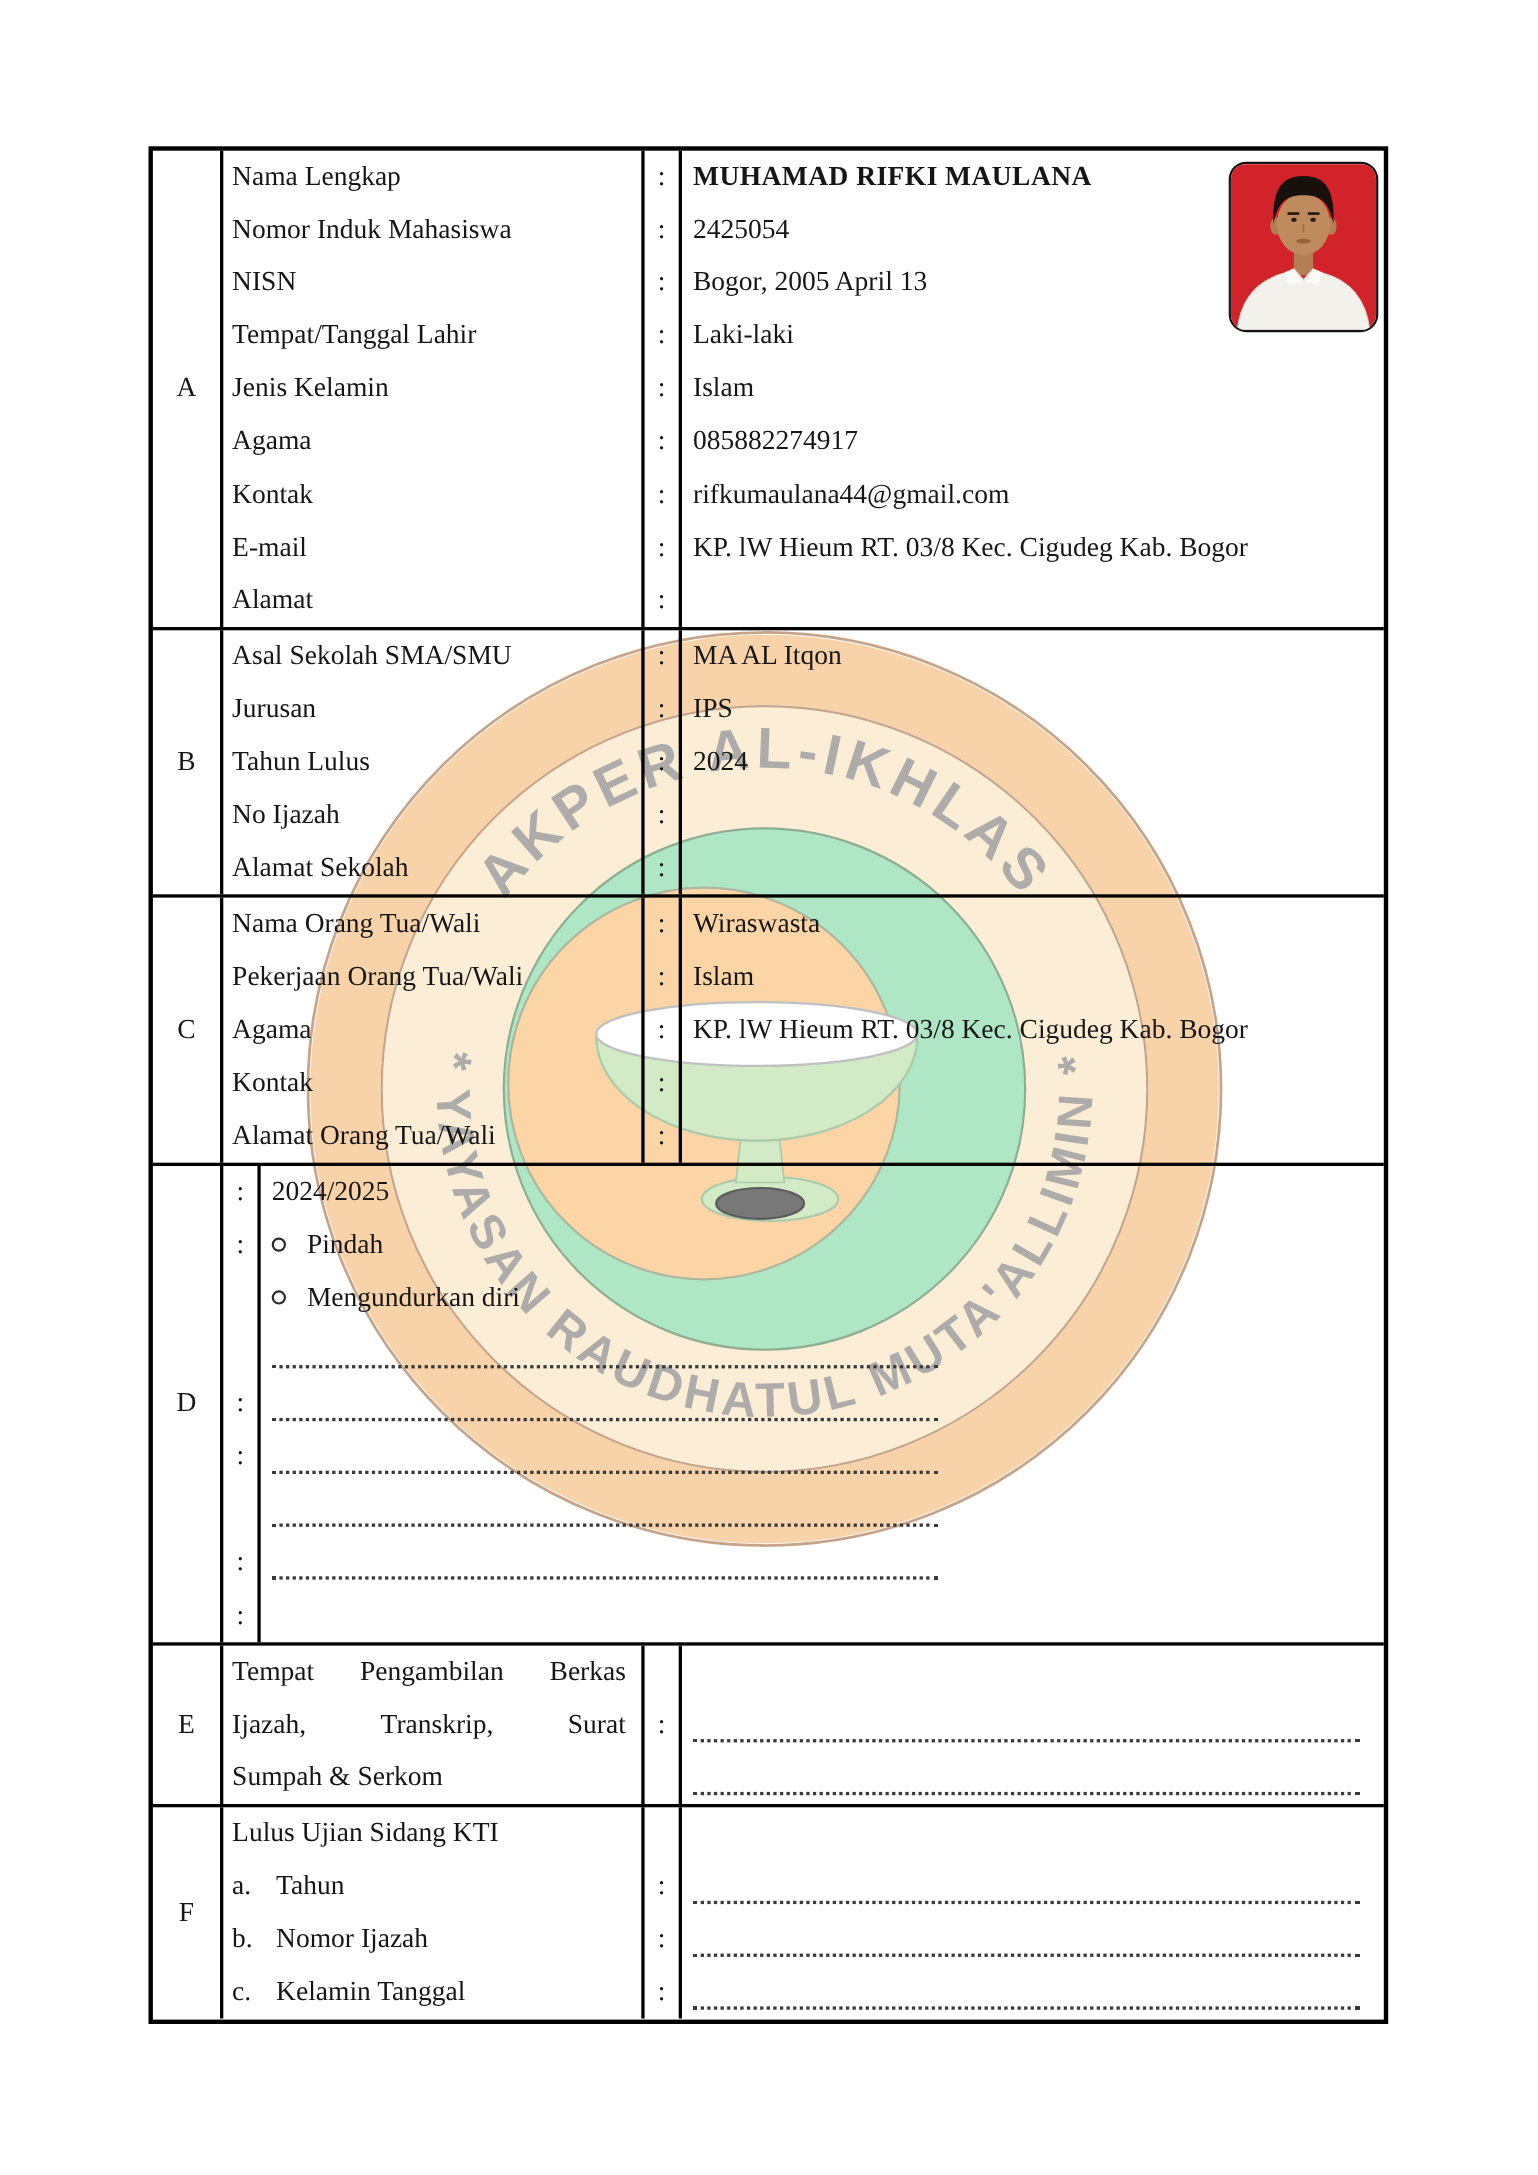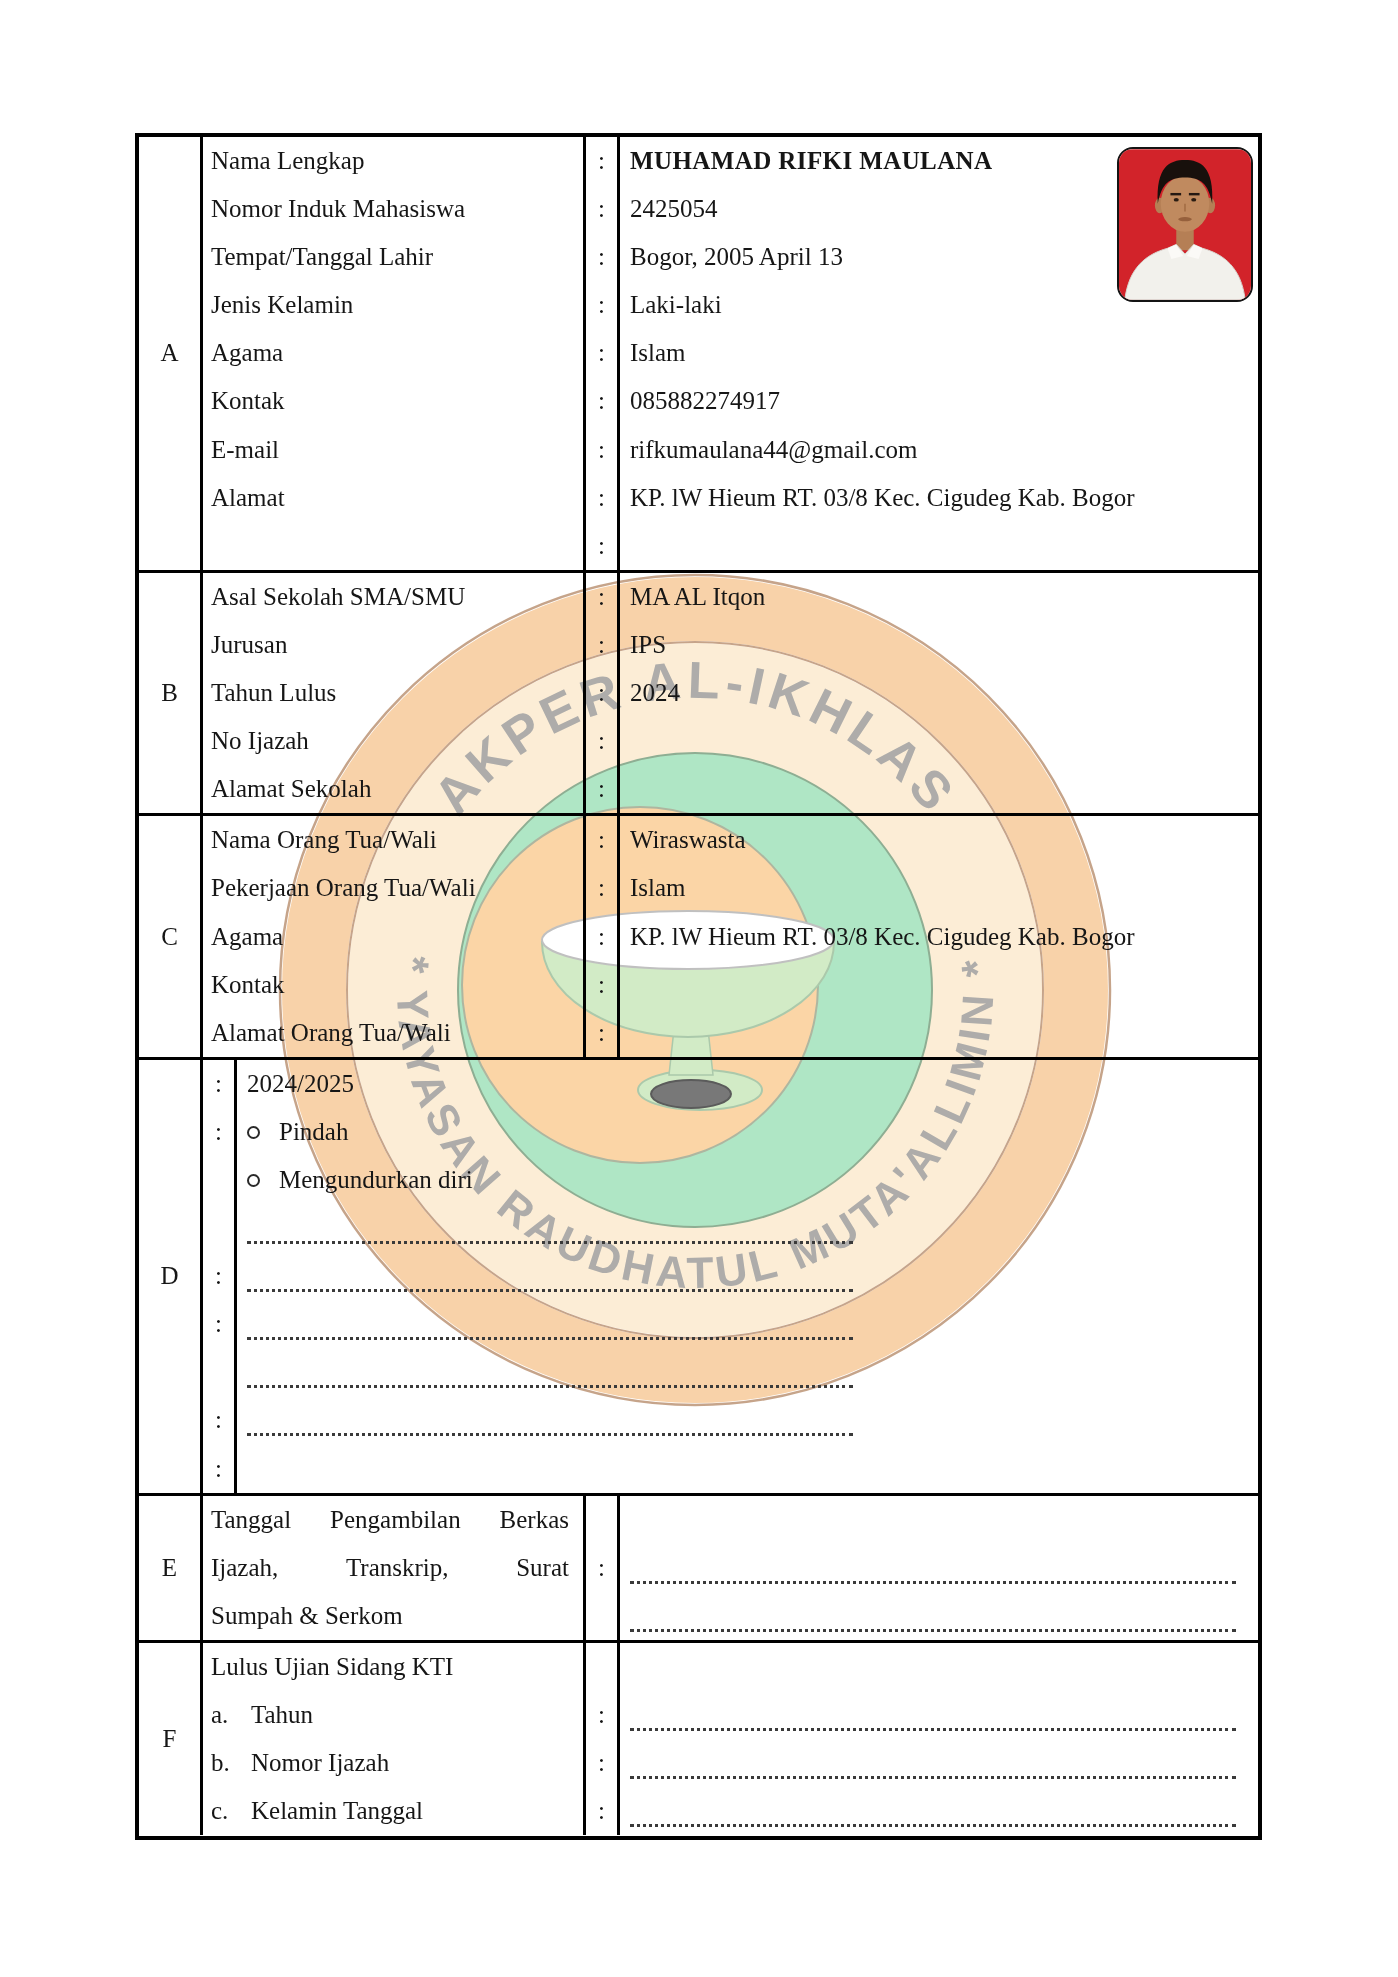--- a/index.html
+++ b/index.html
@@ -67,20 +67,21 @@
     <path d="M 267 372 A 146 95 0 0 0 559 372 Z" stroke-width="2" fill="#cfeac2" stroke="#a5c5a5"></path>
     <ellipse cx="413" cy="370" rx="146" ry="29" stroke="#bcbcbc" stroke-width="2" fill="#ffffff"></ellipse>
   </svg>
 
   <div id="form-table">
       <div class="section">
         <div class="col letter">A</div>
         <div class="col labels">
           <div class="cell label-cell">Nama Lengkap</div>
           <div class="cell label-cell">Nomor Induk Mahasiswa</div>
+          <div class="cell label-cell">NISN</div>
           <div class="cell label-cell">Tempat/Tanggal Lahir</div>
           <div class="cell label-cell">Jenis Kelamin</div>
           <div class="cell label-cell">Agama</div>
           <div class="cell label-cell">Kontak</div>
           <div class="cell label-cell">E-mail</div>
           <div class="cell label-cell">Alamat</div>
         </div>
         <div class="col colons">
           <div class="cell colon-cell">:</div>
           <div class="cell colon-cell">:</div>
@@ -182,21 +183,21 @@
           <div class="cell value-cell">
             <div class="dotline"></div>
           </div>
         </div>
       </div>
       <div class="section bt">
         <div class="col letter">E</div>
         <div class="col labels">
           <div class="label-block">
             <div class="lb-line just">
-              <span>Tanggal</span>
+              <span>Tempat</span>
               <span>Pengambilan</span>
               <span>Berkas</span>
             </div>
             <div class="lb-line just">
               <span>Ijazah,</span>
               <span>Transkrip,</span>
               <span>Surat</span>
             </div>
             <div class="lb-line">Sumpah &amp; Serkom</div>
           </div>

